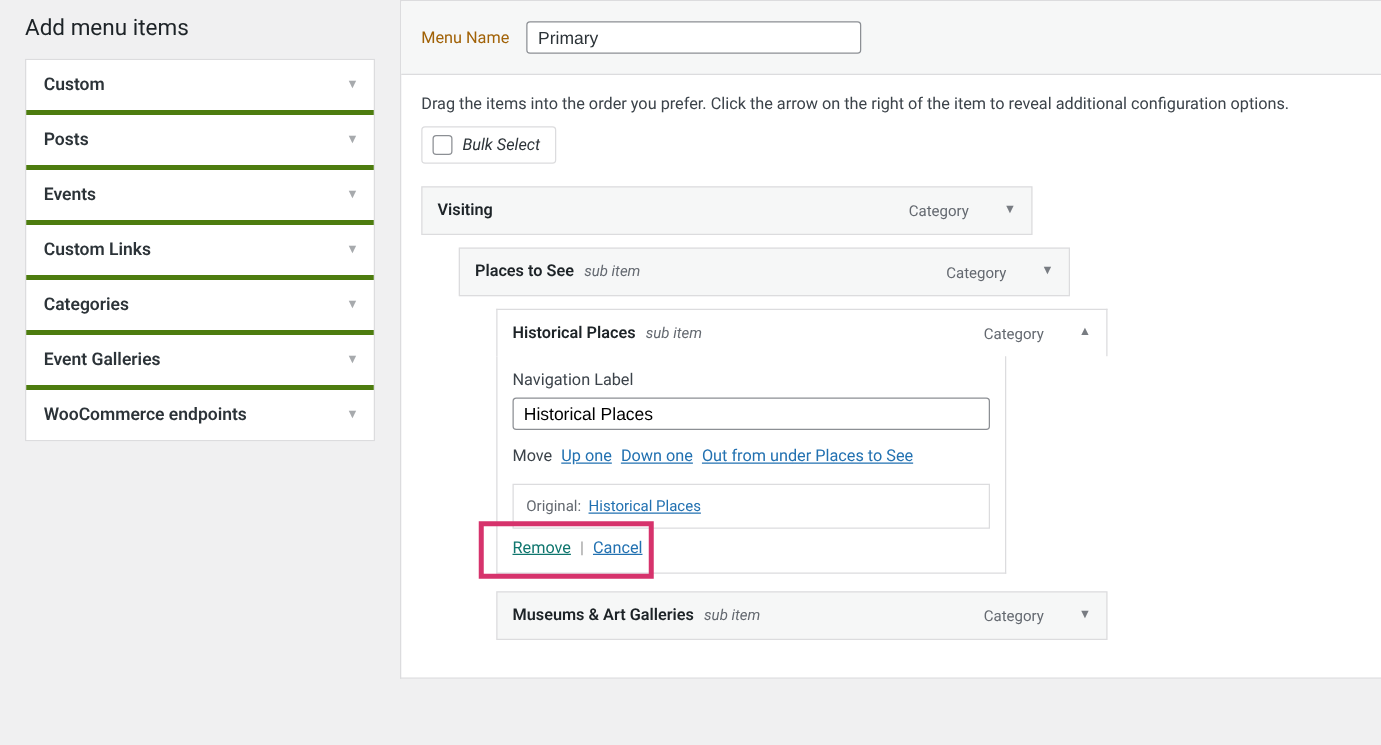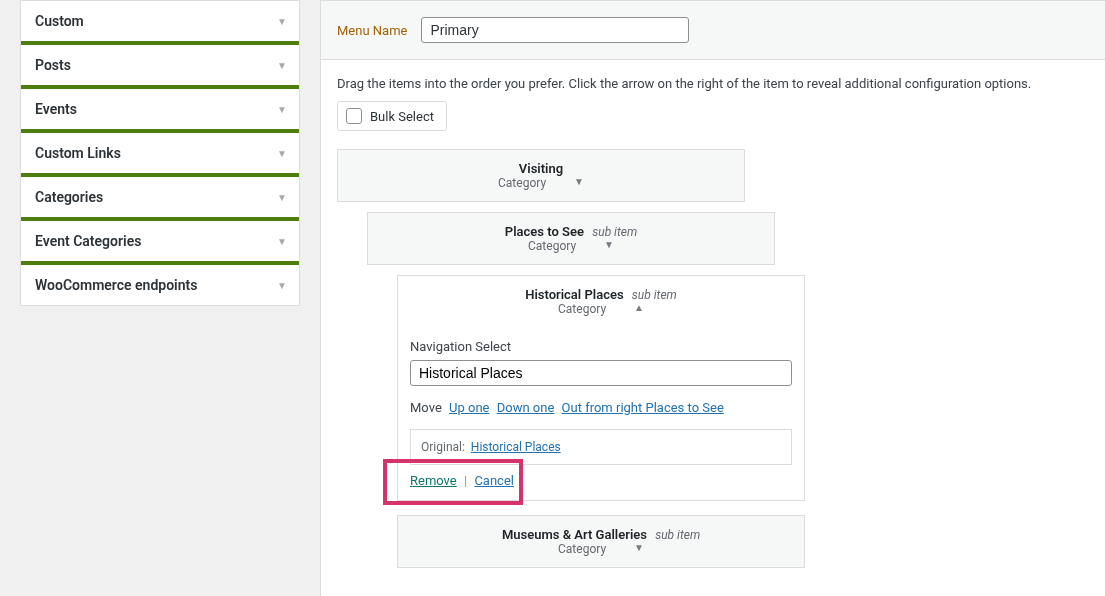--- a/index.html
+++ b/index.html
@@ -98,48 +98,48 @@
     display: inline-flex;
     align-items: center;
     gap: 8px;
     border: 1px solid #dcdcde;
     background: #fff;
     padding: 6px 12px 6px 8px;
     border-radius: 3px;
     font-size: 13px;
     color: #2c3338;
     cursor: pointer;
+    font-style: italic;
   }
   .bulk-chk {
     width: 16px; height: 16px;
     border: 1px solid #8c8f94;
     border-radius: 3px;
     background: #fff;
     display: inline-block;
   }
 
   .menu-items {
     padding: 4px 16px 20px;
   }
   .mi-row {
     display: flex;
     margin-bottom: 10px;
   }
   .indent { width: 30px; flex: none; }
 
   .mi-handle {
-    width: 408px;
+    width: 489px;
     background: #f6f7f7;
     border: 1px solid #dcdcde;
     display: flex;
     align-items: center;
     justify-content: space-between;
     padding: 11px 12px;
     cursor: move;
-    flex-direction: column;
   }
   .mi-handle.open {
     background: #fff;
     border-bottom: none;
   }
   .mi-title {
     font-weight: 600;
     color: #1d2327;
     font-size: 13px;
   }
@@ -209,20 +209,21 @@
     position: absolute;
     border: 4px solid #d6336c;
     pointer-events: none;
   }
 </style>
 </head>
 <body>
 
 <div class="wrap">
   <div class="col-left">
+    <h2 class="section-title">Add menu items</h2>
     <div class="acc">
       <div class="acc-item">
         <div class="acc-head"><span>Custom</span></div>
         <span class="acc-caret">▼</span>
       </div>
       <div class="acc-item">
         <div class="acc-head"><span>Posts</span></div>
         <span class="acc-caret">▼</span>
       </div>
       <div class="acc-item">
@@ -231,21 +232,21 @@
       </div>
       <div class="acc-item">
         <div class="acc-head"><span>Custom Links</span></div>
         <span class="acc-caret">▼</span>
       </div>
       <div class="acc-item">
         <div class="acc-head"><span>Categories</span></div>
         <span class="acc-caret">▼</span>
       </div>
       <div class="acc-item">
-        <div class="acc-head"><span>Event Categories</span></div>
+        <div class="acc-head"><span>Event Galleries</span></div>
         <span class="acc-caret">▼</span>
       </div>
       <div class="acc-item">
         <div class="acc-head"><span>WooCommerce endpoints</span></div>
         <span class="acc-caret">▼</span>
       </div>
     </div>
   </div>
 
   <div class="col-right">
@@ -299,27 +300,27 @@
               <div>
                 <span class="mi-title">Historical Places</span>
                 <span class="sub-label">sub item</span>
               </div>
               <div class="mi-right">
                 <span>Category</span>
                 <span class="mi-caret">▲</span>
               </div>
             </div>
             <div class="mi-body" style="position:relative;">
-              <label class="fld">Navigation Select</label>
+              <label class="fld">Navigation Label</label>
               <input class="fld-input" type="text" value="Historical Places" style="">
               <p class="move-line">
                 <span>Move</span>
                 <a href="#">Up one</a>
                 <a href="#">Down one</a>
-                <a href="#">Out from right Places to See</a>
+                <a href="#">Out from under Places to See</a>
               </p>
               <div class="orig-box">
                 <span>Original:</span>&nbsp;
                 <a href="#">Historical Places</a>
               </div>
               <p class="rm-line">
                 <a href="#" class="remove">Remove</a>
                 <span class="sep">|</span>
                 <a href="#" class="cancel">Cancel</a>
               </p>

